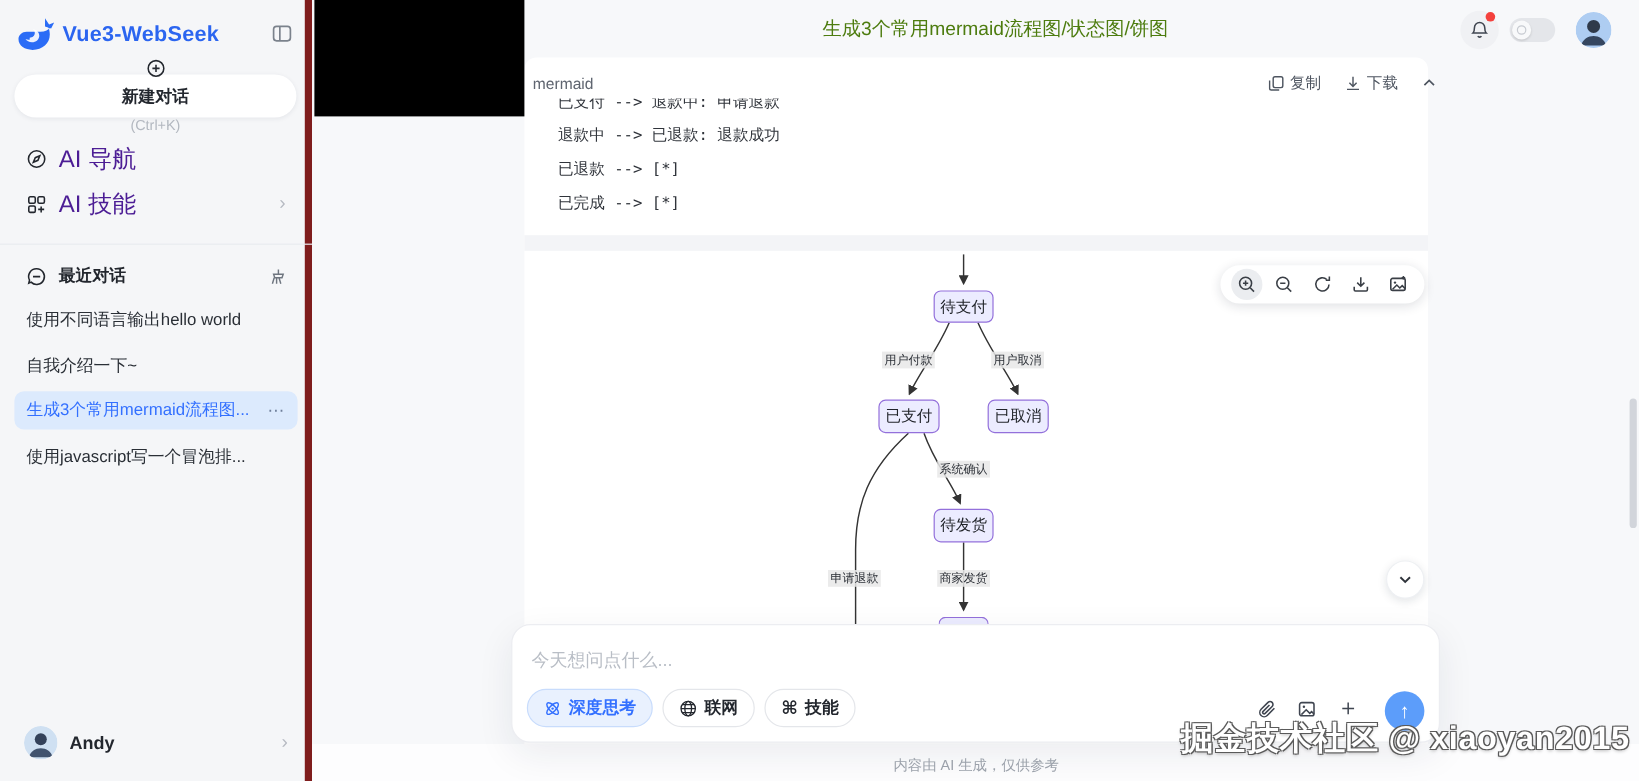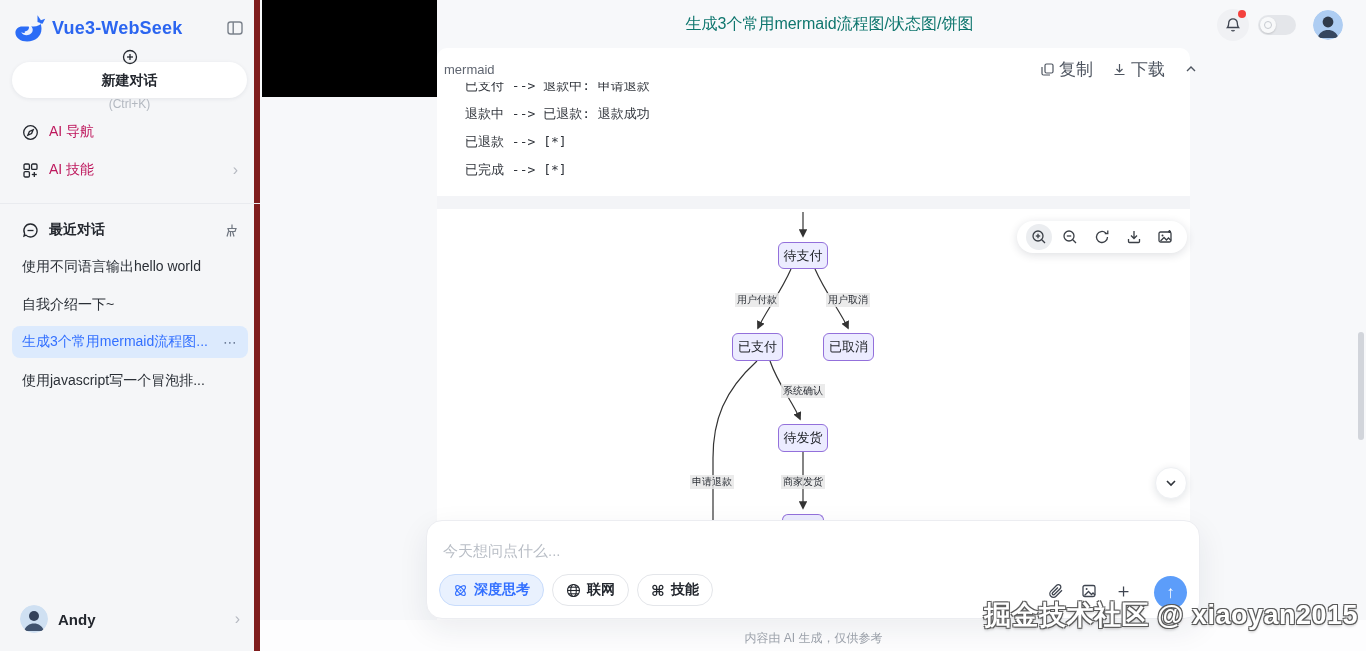--- a/index.html
+++ b/index.html
@@ -10,50 +10,50 @@
   
   .sidebar { position:absolute; left:0; top:0; width:260px; height:651px; background:#f5f6f8; border-right:6px solid #7f1d1d; z-index:3; }
   .logo-row { position:absolute; left:12px; top:8px; width:236px; height:40px; display:flex; align-items:center; }
   .logo-mark { width:34px; height:34px; flex:0 0 auto; }
   .logo-text { margin-left:6px; font-size:18px; font-weight:bold; color:#2b65f0; letter-spacing:.2px; }
   .collapse-btn { margin-left:auto; width:26px; height:26px; border-radius:6px; display:flex; align-items:center; justify-content:center; color:#7b828c; cursor:pointer; }
   .newchat-btn { position:absolute; left:12px; top:62px; width:235px; height:36px; background:#fff; border-radius:18px; box-shadow:0 1px 4px rgba(30,40,60,.08); display:flex; align-items:center; justify-content:center; gap:7px; cursor:pointer;flex-direction:column; }
   .newchat-label { font-size:14px; color:#23272e; font-weight:600; }
   .newchat-shortcut { font-size:12px; color:#b3b8c0; }
   .nav-item { position:absolute; left:12px; width:236px; height:32px; display:flex; align-items:center; padding:0 10px; border-radius:8px; cursor:pointer; }
-  .nav-item .nav-label { font-size:14px; margin-left:10px; color:#be185d; }
+  .nav-item .nav-label { font-size:20px; margin-left:10px; color:#4c1d95; }
   .nav-chevron { margin-left:auto; color:#b6bac2; font-size:16px; line-height:1; }
   .sb-divider { position:absolute; left:0; top:203px; width:260px; height:1px; background:#e9ebef; }
   .recent-row { position:absolute; left:12px; top:215px; width:236px; height:30px; display:flex; align-items:center; padding:0 10px; }
   .recent-title { font-size:14px; font-weight:600; color:#23272e; margin-left:10px; }
   .broom-btn { margin-left:auto; color:#6f7680; cursor:pointer; display:flex; }
   .chat-item { position:absolute; left:12px; width:236px; height:30px; display:flex; align-items:center; padding:0 10px; border-radius:8px; font-size:14px; color:#2a2f36; cursor:pointer; white-space:nowrap; overflow:hidden; }
   .chat-item.active { background:#dceafd; color:#3370ff; height:32px; }
   .chat-item .more { margin-left:auto; color:#6f7f9a; font-size:14px; letter-spacing:1px; }
   .user-row { position:absolute; left:12px; bottom:12px; width:236px; height:40px; display:flex; align-items:center; padding:0 8px; cursor:pointer; }
   .user-name { margin-left:10px; font-size:15px; font-weight:600; color:#23272e; }
   .avatar-sm { width:28px; height:28px; border-radius:50%; overflow:hidden; flex:0 0 auto; }
 
   
-  .main-header-title { position:absolute; left:437px; top:14px; width:753px; text-align:center; font-size:16px; color:#0f766e; z-index:2;padding-left:32px; }
+  .main-header-title { position:absolute; left:437px; top:14px; width:753px; text-align:center; font-size:16px; color:#4d7c0f; z-index:2;padding-left:32px; }
   .bell-btn { position:absolute; left:1217px; top:9px; width:32px; height:32px; border-radius:50%; background:#f0f1f4; display:flex; align-items:center; justify-content:center; color:#3f4550; cursor:pointer; z-index:4; }
   .bell-dot { position:absolute; right:3px; top:1px; width:8px; height:8px; border-radius:50%; background:#f4413d; }
   .theme-toggle { position:absolute; left:1258px; top:15px; width:38px; height:20px; border-radius:10px; background:#e4e6ea; cursor:pointer; z-index:4; }
   .theme-knob { position:absolute; left:2px; top:2px; width:16px; height:16px; border-radius:50%; background:#f8f9fa; box-shadow:0 1px 2px rgba(0,0,0,.15); display:flex; align-items:center; justify-content:center; }
   .theme-knob-ic { width:8px; height:8px; border-radius:50%; border:1.5px solid #c7cbd1; }
   .avatar-top { position:absolute; left:1313px; top:10px; width:30px; height:30px; border-radius:50%; overflow:hidden; cursor:pointer; z-index:4; }
 
   
   .redacted { position:absolute; left:262px; top:0; width:175px; height:97px; background:#000; z-index:5; }
 
   
   .chat-card { position:absolute; left:437px; top:48px; width:753px; height:603px; background:#fff; border-radius:10px 10px 0 0; z-index:1; }
   .code-header { position:absolute; left:444px; top:56px; width:753px; height:26px; display:flex; align-items:center; padding:0 0; z-index:2; }
   .code-lang { font-size:13px; color:#5f6570; }
-  .code-actions { margin-left:auto; display:flex; align-items:center; gap:20px; color:#4e5560; font-size:17px;justify-content:center; }
+  .code-actions { margin-left:auto; display:flex; align-items:center; gap:20px; color:#4e5560; font-size:13px;justify-content:center; }
   .code-action { display:flex; align-items:center; gap:5px; cursor:pointer; }
   .code-body { position:absolute; left:437px; top:82px; width:740px; height:114px; overflow:hidden; z-index:2; }
   .code-lines { padding-left:28px; font-family:"DejaVu Sans Mono","Liberation Mono",monospace; font-size:13px; color:#30343b; line-height:28px; margin-top:-10px; }
   .card-gap { position:absolute; left:437px; top:196px; width:753px; height:13px; background:#f3f4f7; z-index:2; }
 
   
   .edges-svg { position:absolute; left:0; top:0; width:1366px; height:651px; z-index:2; pointer-events:none; }
   .dg-node { position:absolute; background:#ECECFF; border:1px solid #9370DB; border-radius:6px; display:flex; align-items:center; justify-content:center; font-size:13px; color:#22252b; z-index:3; }
   .dg-label { position:absolute; transform:translateX(-50%); background:rgba(232,232,232,.85); padding:0 2px; font-size:10px; color:#2b2f36; z-index:3; white-space:nowrap; }
   .dg-toolbar { position:absolute; left:1017px; top:221px; width:170px; height:32px; background:#fff; border-radius:16px; box-shadow:0 2px 10px rgba(20,30,50,.14); display:flex; align-items:center; justify-content:space-around; padding:0 6px; z-index:4; color:#3a3f46; }

